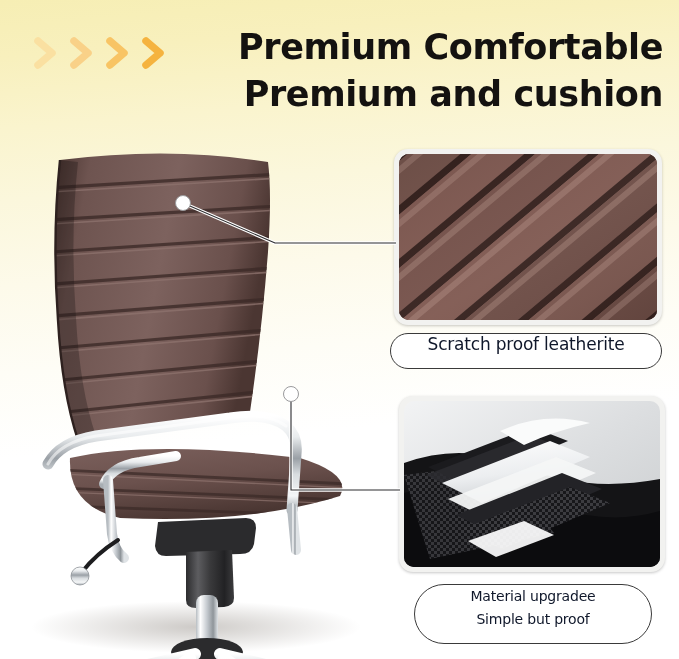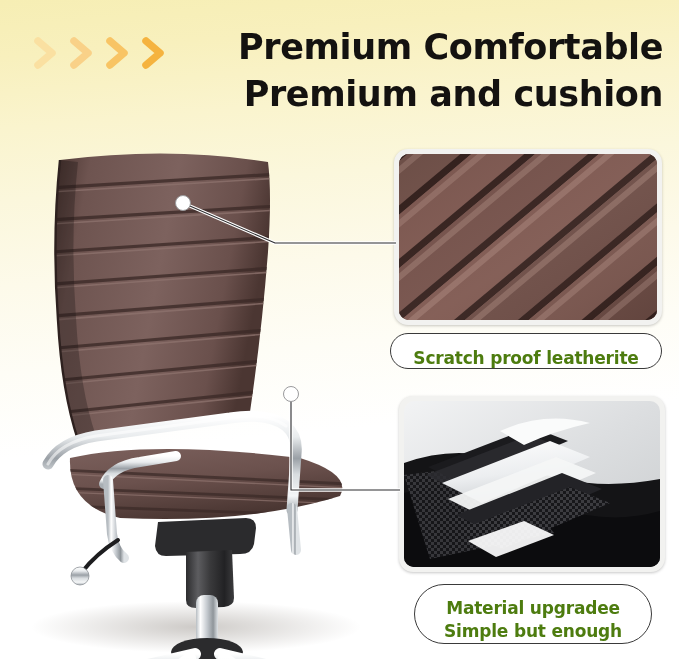--- a/index.html
+++ b/index.html
@@ -102,35 +102,34 @@
   
   .badge {
     position: absolute;
     box-sizing: border-box;
     background: #ffffff;
     border: 1.6px solid #3a3a3a;
     border-radius: 999px;
     display: flex;
     flex-direction: column;
     align-items: center;
-    justify-content: flex-end;
-    color: #4d7c0f;
+    justify-content: flex-start;
+    color: #0f172a;
     font-family: "DejaVu Sans", sans-serif;
-    font-weight: bold;
   }
   #badge-scratch {
     left: 390px; top: 333px;
     width: 272px; height: 36px;
     font-size: 17px;
     letter-spacing: -0.2px;
   }
   #badge-material {
     left: 414px; top: 584px;
     width: 238px; height: 60px;
-    font-size: 17px;
+    font-size: 14px;
     line-height: 23px;
     letter-spacing: -0.2px;
   }
   .badge-line { white-space: nowrap; display: block; }
 </style>
 </head>
 <body>
 
 <div id="root">
 
@@ -406,16 +405,16 @@
     <path d="M291 394 L291 490 L400 490" fill="none" stroke="#2d2d2f" stroke-width="1.1" stroke-linejoin="miter"></path>
     <circle cx="291" cy="394" r="7.5" fill="#ffffff" stroke="#9a9a9c" stroke-width="1"></circle>
   </svg>
 
   <div class="badge" id="badge-scratch">
     <span class="badge-line">Scratch proof leatherite</span>
   </div>
 
   <div class="badge" id="badge-material">
     <span class="badge-line">Material upgradee</span>
-    <span class="badge-line">Simple but enough</span>
+    <span class="badge-line">Simple but proof</span>
   </div>
 
 </div>
 
 </body></html>

